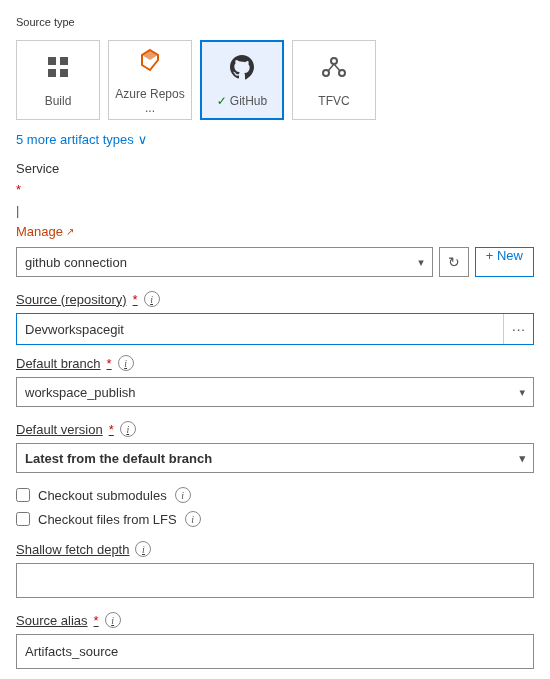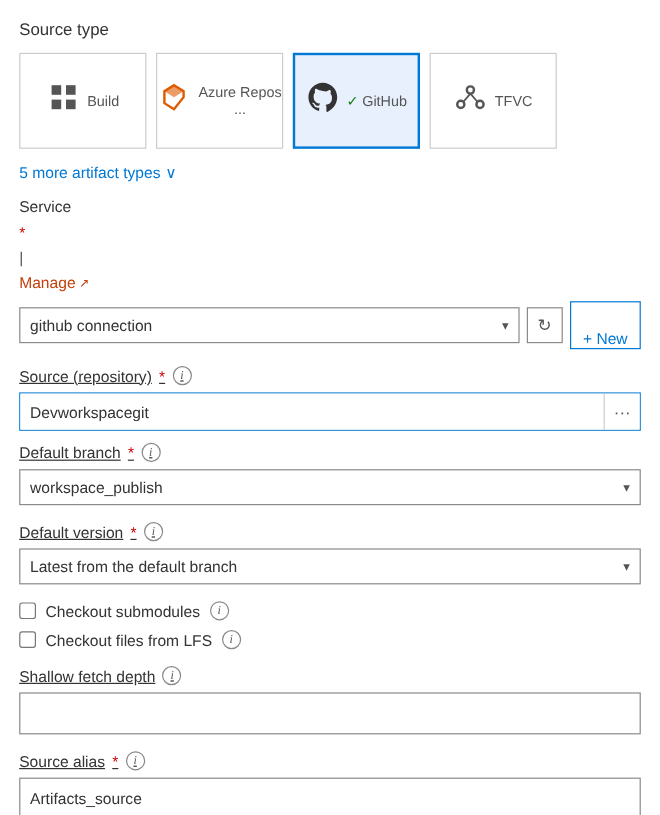--- a/index.html
+++ b/index.html
@@ -7,36 +7,37 @@
       font-family: 'Segoe UI', Arial, sans-serif;
       font-size: 13px;
       color: #333;
       background: #fff;
       width: 550px;
       min-height: 679px;
       padding: 16px 16px 16px 16px;
     }
 
     .section-title {
-      font-size: 14px;
+      font-size: 11px;
       color: #333;
       margin-bottom: 12px;
     }
 
     .source-type-grid {
       display: flex;
       gap: 8px;
       margin-bottom: 12px;
     }
 
     .source-tile {
       display: flex;
+      flex-direction: column;
       align-items: center;
       justify-content: center;
-      width: 106px;
+      width: 84px;
       height: 80px;
       border: 1px solid #ccc;
       cursor: pointer;
       background: #fff;
       font-size: 12px;
       color: #555;
       gap: 6px;
     }
 
     .source-tile.selected {
@@ -172,29 +173,29 @@
       background: #fff;
       display: flex;
       align-items: center;
       justify-content: center;
       cursor: pointer;
       font-size: 14px;
       color: #555;
     }
 
     .new-btn {
-      height: 40px;
+      height: 30px;
       border: 1px solid #0078d4;
       background: #fff;
       color: #0078d4;
       padding: 0 10px;
       font-size: 13px;
       cursor: pointer;
       display: flex;
-      align-items: flex-end;
+      align-items: flex-start;
       gap: 4px;
       white-space: nowrap;
     }
 
     .source-repo-section {
       margin-bottom: 10px;
     }
 
     .text-input-row {
       display: flex;
@@ -387,21 +388,21 @@
     </div>
   </div>
 
   
   <div style="margin-bottom:14px;">
     <div class="field-row" style="margin-bottom:6px;">
       <span class="field-label">Default version</span>
       <span class="required-star">*</span>
       <span class="info-icon">i</span>
     </div>
-    <div class="dropdown" style="width:100%;">
+    <div class="dropdown" style="width:100%;font-weight:bold;">
       <span>Latest from the default branch</span>
       <span class="dropdown-chevron">▾</span>
     </div>
   </div>
 
   
   <div class="checkbox-row">
     <input type="checkbox" class="checkbox-input" style="">
     <span class="field-label">Checkout submodules</span>
     <span class="info-icon">i</span>

